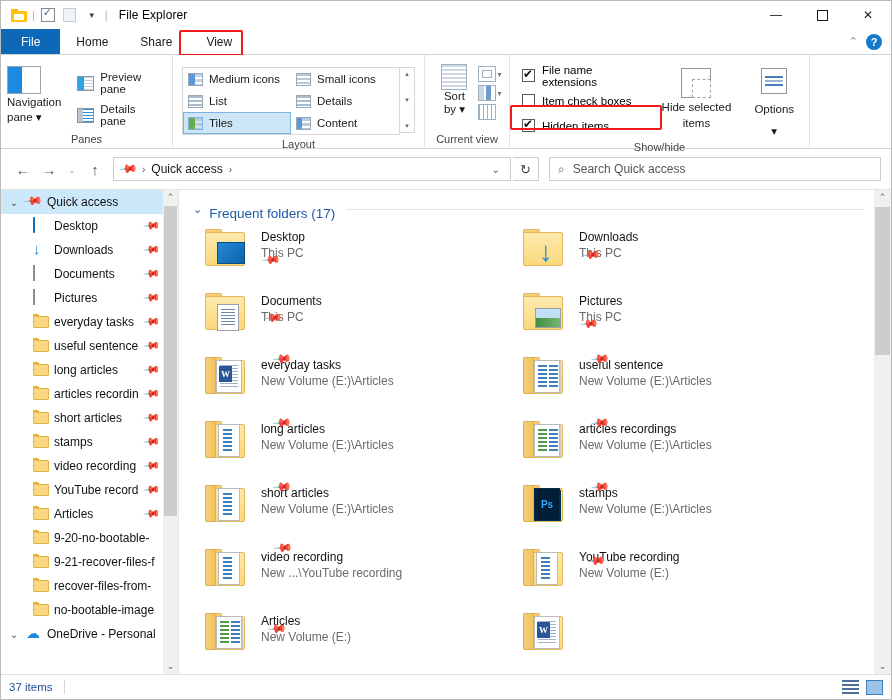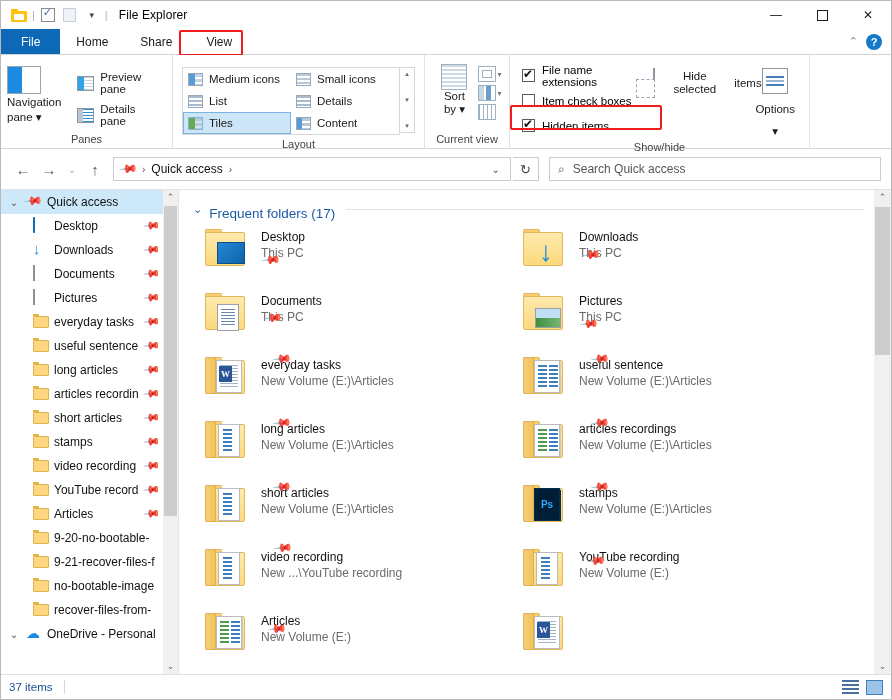--- a/index.html
+++ b/index.html
@@ -180,22 +180,22 @@
   }
   .cbox.on::after {
     content: "✔"; position: absolute; left: 0px; top: -3px;
     font-size: 12px; color: #111; line-height: 15px;
   }
   .hidden-hl {
     position: absolute; border: 2px solid #f01c1c; border-radius: 2px;
     pointer-events: none;
   }
   .hide-sel {
-    width: 84px; display: flex; 
-    align-items: center; padding-top: 4px; gap: 18px;
+    width: 84px; display: flex; flex-direction: column;
+    align-items: center; padding-top: 4px; gap: 3px;
   }
   .hide-ico {
     width: 30px; height: 30px; border: 1px solid #8d969e; position: relative;
     background: linear-gradient(135deg,#fff 60%,#eaf1f7 60%);
   }
   .hide-ico::after {
     content: ""; position: absolute; right: -1px; bottom: -1px;
     width: 17px; height: 17px; border: 1px dashed #9aa4ad; background: #fff;
   }
   .options-btn {
@@ -715,26 +715,26 @@
           <span class="nav-label">9-20-no-bootable-</span>
         </div>
 
         <div class="nav-item child">
           <span class="nav-ico"><span class="folder-ic"></span></span>
           <span class="nav-label">9-21-recover-files-f</span>
         </div>
 
         <div class="nav-item child">
           <span class="nav-ico"><span class="folder-ic"></span></span>
+          <span class="nav-label">recover-files-from-</span>
+        </div>
+
+        <div class="nav-item child">
+          <span class="nav-ico"><span class="folder-ic"></span></span>
           <span class="nav-label">no-bootable-image</span>
-        </div>
-
-        <div class="nav-item child">
-          <span class="nav-ico"><span class="folder-ic"></span></span>
-          <span class="nav-label">recover-files-from-</span>
         </div>
 
         <div class="nav-item root plain">
           <span class="nav-chev">⌄</span>
           <span class="nav-ico"><span class="cloud-ic">☁</span></span>
           <span class="nav-label">OneDrive - Personal</span>
         </div>
       </div>
 
       <div class="sb-scroll">

